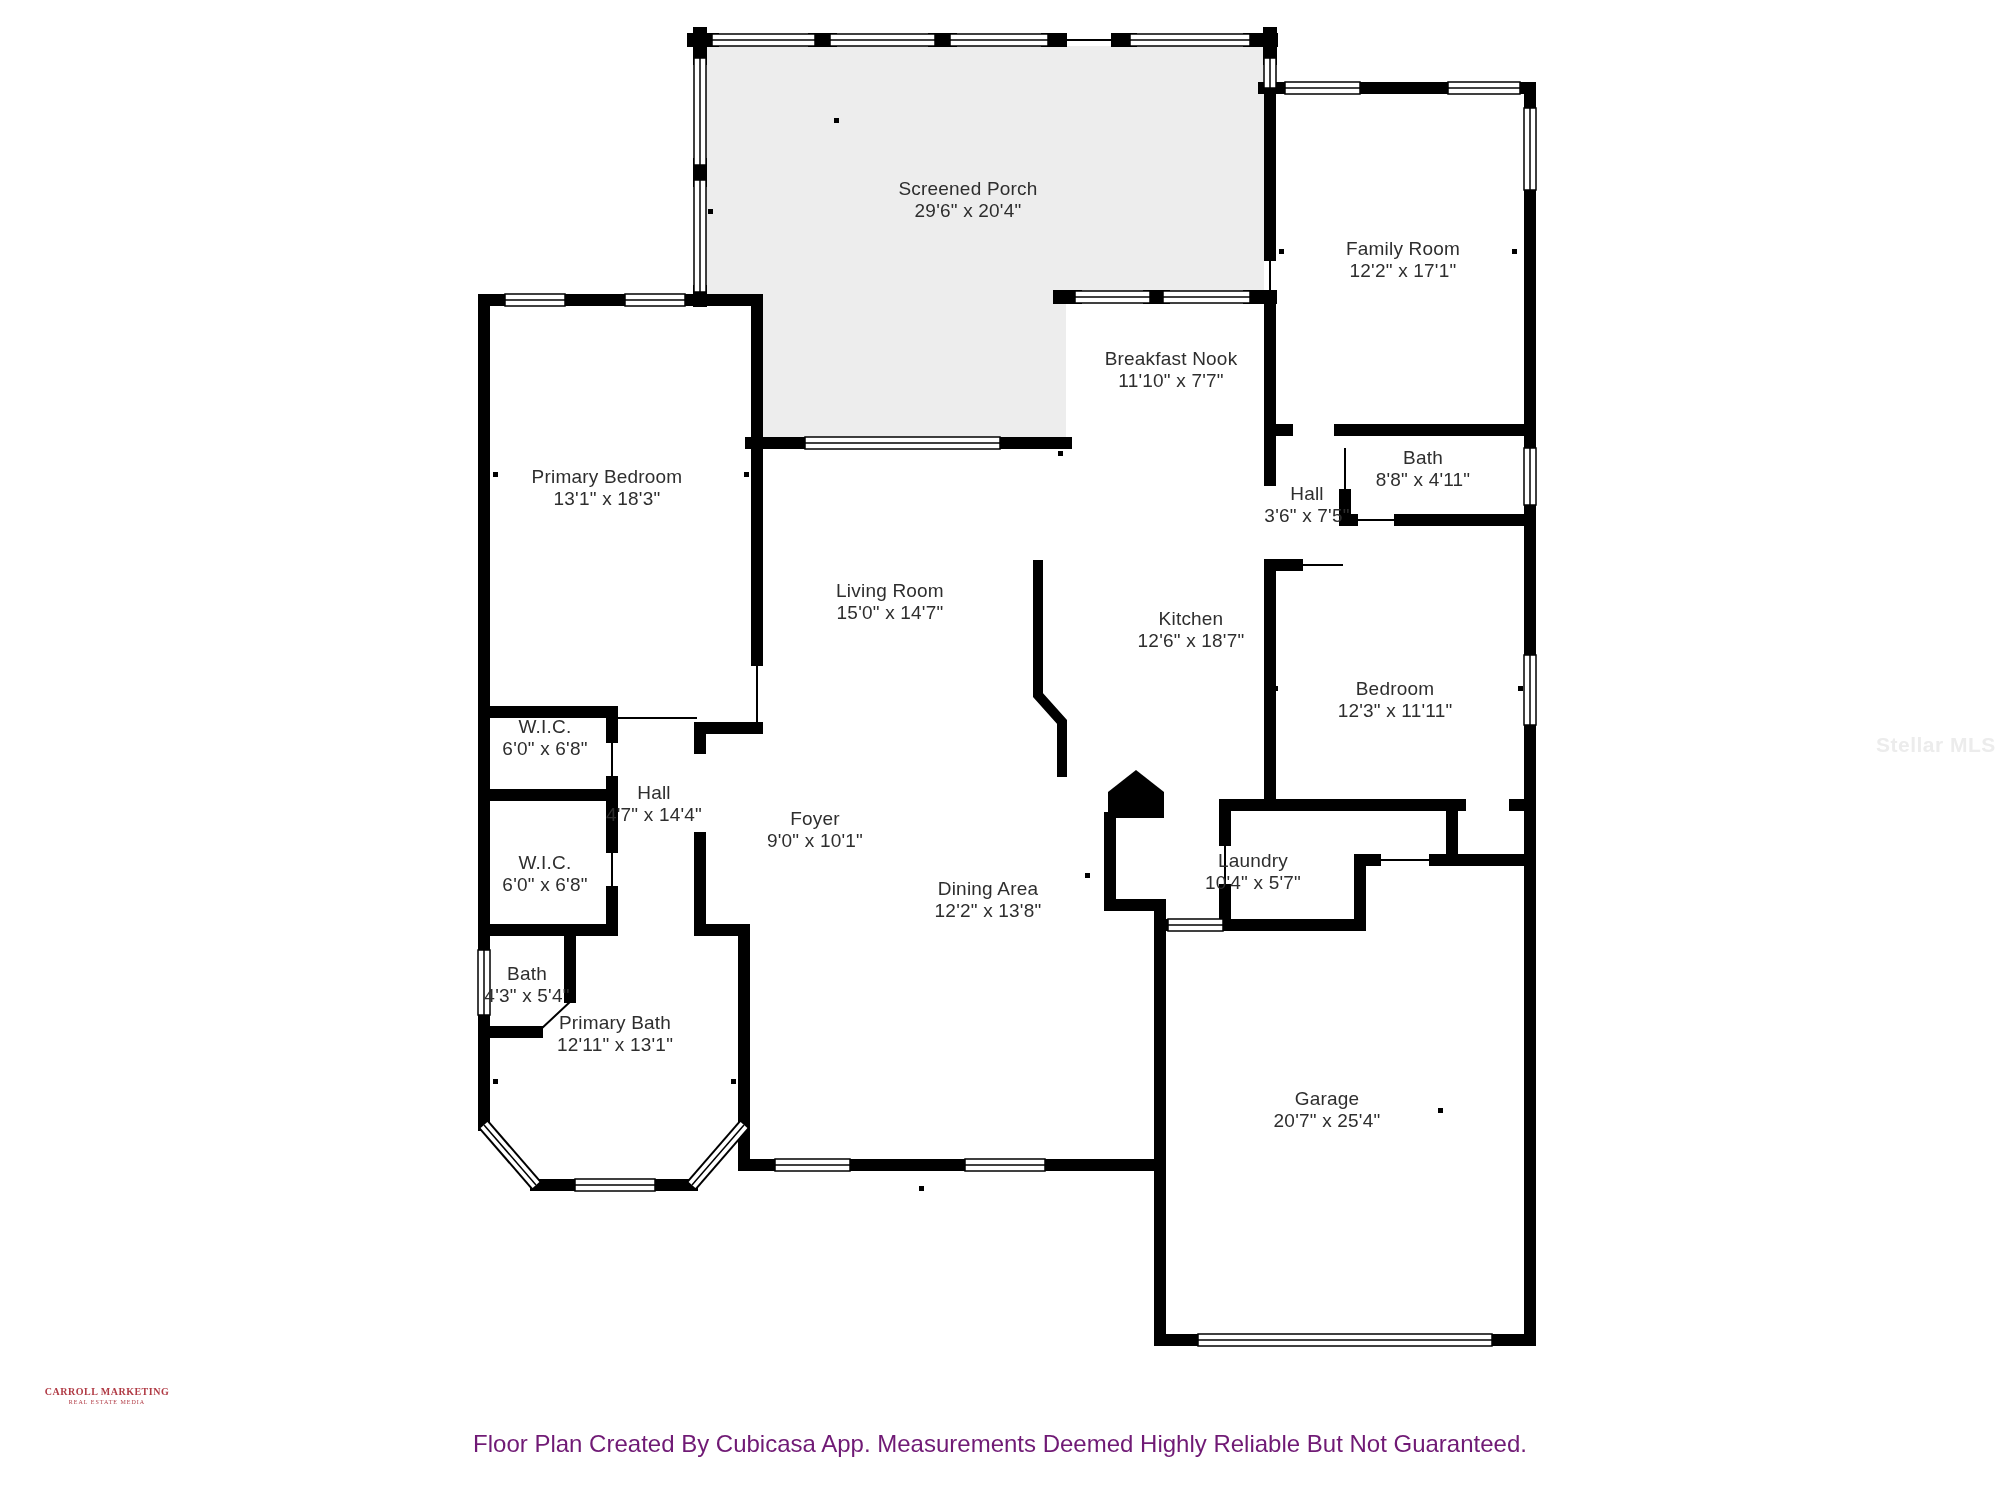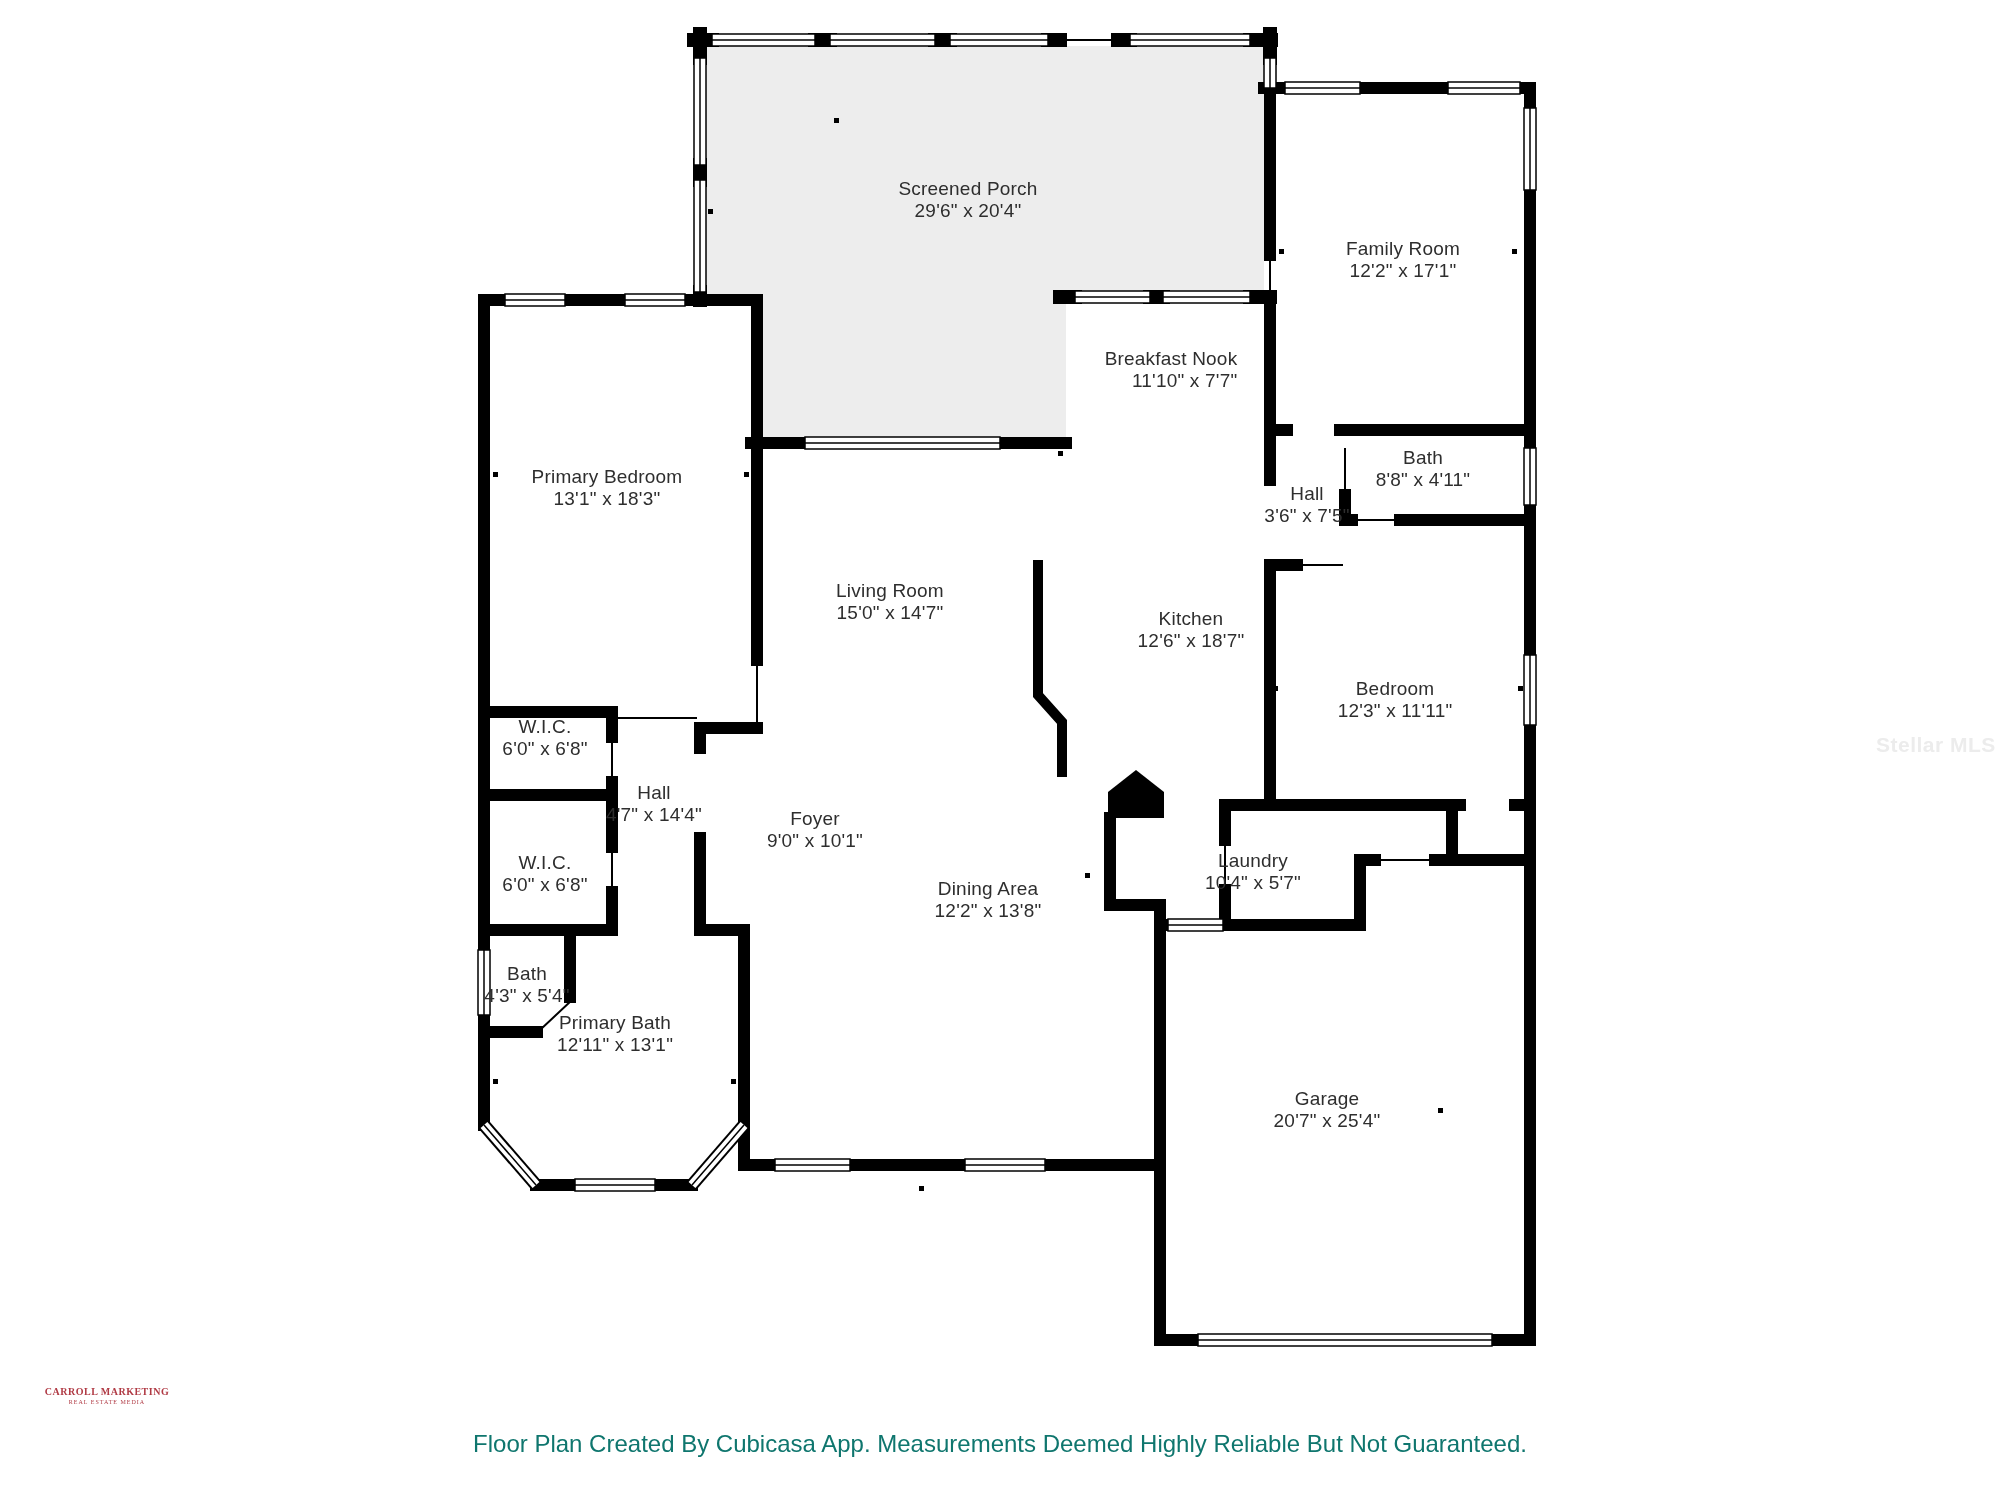--- a/index.html
+++ b/index.html
@@ -20,21 +20,21 @@
     line-height:22px;
     color:#2e2e2e;
     letter-spacing:.2px;
   }
   .room-label .dims{display:block;}
   #footer-text{
     position:absolute;
     left:50%;top:1430px;
     transform:translateX(-50%);
     font-size:24px;
-    color:#0f766e;
+    color:#701a75;
     white-space:nowrap;
   }
   #logo{
     position:absolute;
     left:42px;top:1386px;
     width:130px;
     text-align:center;
     font-family:"Liberation Serif", serif;
     color:#b03a44;
   }
@@ -187,21 +187,21 @@
       <rect x="493" y="1079" width="5" height="5"></rect>
       <rect x="731" y="1079" width="5" height="5"></rect>
       <rect x="919" y="1186" width="5" height="5"></rect>
       <rect x="1085" y="873" width="5" height="5"></rect>
     </g>
   </svg>
 
   <div id="room-labels">
       <div class="room-label" style="left: 968px; top: 178px;"><span>Screened Porch</span><span class="dims">29'6" x 20'4"</span></div>
       <div class="room-label" style="left: 1403px; top: 238px;"><span>Family Room</span><span class="dims">12'2" x 17'1"</span></div>
-      <div class="room-label" style="left: 1171px; top: 348px; text-align: right;"><span>Breakfast Nook</span><span class="dims">11'10" x 7'7"</span></div>
+      <div class="room-label" style="left: 1171px; top: 348px;"><span>Breakfast Nook</span><span class="dims">11'10" x 7'7"</span></div>
       <div class="room-label" style="left: 1423px; top: 447px;"><span>Bath</span><span class="dims">8'8" x 4'11"</span></div>
       <div class="room-label" style="left: 1307px; top: 483px;"><span>Hall</span><span class="dims">3'6" x 7'5"</span></div>
       <div class="room-label" style="left: 607px; top: 442px; margin-top: 24px;"><span>Primary Bedroom</span><span class="dims">13'1" x 18'3"</span></div>
       <div class="room-label" style="left: 890px; top: 580px;"><span>Living Room</span><span class="dims">15'0" x 14'7"</span></div>
       <div class="room-label" style="left: 1163px; top: 608px; margin-left: 28px;"><span>Kitchen</span><span class="dims">12'6" x 18'7"</span></div>
       <div class="room-label" style="left: 1395px; top: 678px; text-align: center;"><span>Bedroom</span><span class="dims">12'3" x 11'11"</span></div>
       <div class="room-label" style="left: 545px; top: 716px;"><span>W.I.C.</span><span class="dims">6'0" x 6'8"</span></div>
       <div class="room-label" style="left: 654px; top: 782px;"><span>Hall</span><span class="dims">4'7" x 14'4"</span></div>
       <div class="room-label" style="left: 545px; top: 852px;"><span>W.I.C.</span><span class="dims">6'0" x 6'8"</span></div>
       <div class="room-label" style="left: 815px; top: 808px;"><span>Foyer</span><span class="dims">9'0" x 10'1"</span></div>

